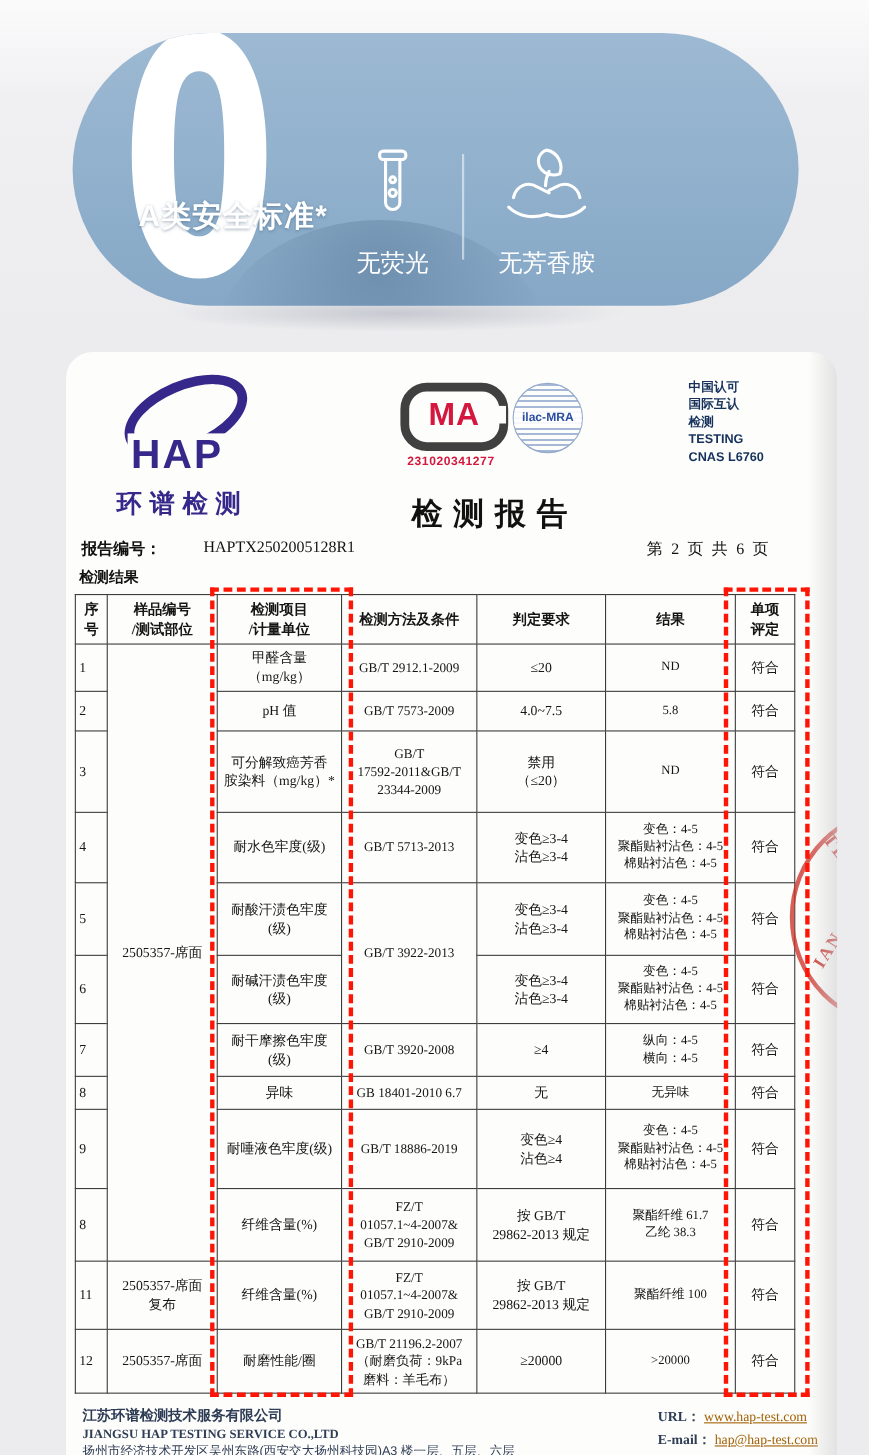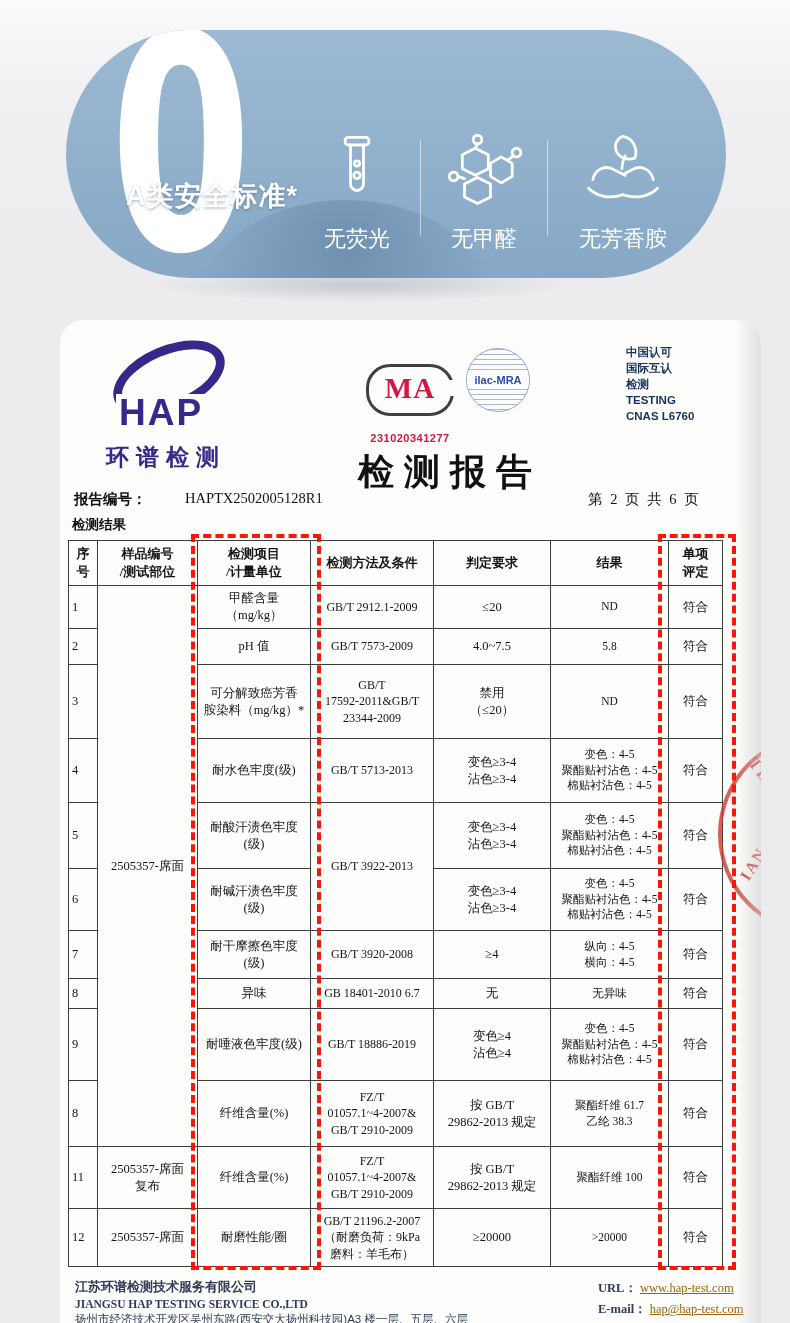--- a/index.html
+++ b/index.html
@@ -32,40 +32,40 @@
 
   
   .hap-logo{position:absolute;left:24px;top:22px;width:180px;height:130px;}
   .hap-ellipse{position:absolute;left:26px;top:4px;width:100px;height:46px;border:9px solid #35288a;
         border-radius:50%;transform:rotate(-23deg);}
   .hap-text{position:absolute;left:32px;top:52px;font-size:37px;font-weight:bold;color:#35288a;
         letter-spacing:2px;background:#fdfdfb;padding:0 3px;line-height:1;}
   .hap-sub{position:absolute;left:22px;top:100px;font-size:23px;font-weight:bold;color:#35288a;letter-spacing:7px;white-space:nowrap;}
 
   .cma{position:absolute;left:304px;top:28px;width:92px;text-align:center;}
-  .cma-box{position:relative;width:82px;height:46px;border:3px solid #404040;border-radius:24px;margin:16px auto;font-family:Liberation Serif, serif;}
+  .cma-box{position:relative;width:82px;height:46px;border:8px solid #404040;border-radius:24px;margin:0 auto;}
   .cma-gap{position:absolute;right:-6px;top:13px;width:8px;height:16px;background:#fdfdfb;}
   .cma-ma{position:absolute;left:0;top:5px;width:100%;font-size:29px;font-weight:bold;color:#d4173e;letter-spacing:1px;}
   .cma-num{margin-top:4px;font-size:11px;font-weight:bold;color:#d4173e;letter-spacing:.5px;}
 
   .ilac{position:absolute;left:406px;top:28px;width:62px;height:62px;border-radius:50%;
         border:1px solid #93a9cc;overflow:hidden;
         background:repeating-linear-gradient(180deg,rgba(60,100,170,.45) 0 1.5px,rgba(255,255,255,0) 1.5px 5px);}
   .ilac-band{position:absolute;left:0;top:22px;width:100%;height:17px;background:rgba(255,255,255,.9);
         display:flex;align-items:center;justify-content:center;font-size:11px;font-weight:bold;color:#2b4ea2;}
 
   .cnas{position:absolute;left:482px;top:30px;width:80px;height:58px;}
   .cnas svg{display:block;}
 
   .accred{position:absolute;left:566px;top:24px;width:110px;font-size:11.5px;font-weight:bold;
         color:#16325c;line-height:16px;}
 
   
   .doc-title{position:absolute;left:200px;top:128px;width:380px;text-align:center;font-family:"Liberation Serif",serif;
-        font-size:36px;font-weight:600;letter-spacing:10px;color:#111;}
+        font-size:28px;font-weight:600;letter-spacing:10px;color:#111;}
   .meta-row{position:absolute;left:0;top:170px;width:100%;font-family:"Liberation Serif",serif;font-size:14.5px;color:#111;}
   .meta-label{position:absolute;left:14px;top:0;font-weight:bold;}
   .meta-no{position:absolute;left:125px;top:0;}
   .meta-page{position:absolute;left:528px;top:0;letter-spacing:2px;}
   .section-label{position:absolute;left:12px;top:196px;font-family:"Liberation Serif",serif;font-size:13.5px;font-weight:bold;color:#111;}
 
   
   table.results{position:absolute;left:8px;top:220px;width:654px;border-collapse:collapse;table-layout:fixed;
         font-family:"Liberation Serif",serif;color:#151515;}
   table.results th,table.results td{border:1px solid #3d3d3d;text-align:center;vertical-align:middle;
@@ -120,36 +120,20 @@
           <svg class="icon" width="52" height="76" viewBox="0 0 48 70">
             <rect x="13" y="4" width="22" height="7" rx="3"></rect>
             <path d="M18 11 v36 a6 6 0 0 0 12 0 V11"></path>
             <circle cx="24" cy="28" r="2.4"></circle>
             <circle cx="24" cy="39" r="3"></circle>
           </svg>
         </div>
         <div class="lbl">无荧光</div>
       </div>
       <div class="feat-divider"></div>
-      <div class="feature">
-        <div class="ic">
-          <svg class="icon" width="78" height="76" viewBox="0 0 72 70">
-            <polygon points="28,14 40,20 40,33 28,39 16,33 16,20"></polygon>
-            <polygon points="52,22 62,28 62,40 52,46 42,40 42,28"></polygon>
-            <polygon points="30,41 42,47 42,59 30,65 18,59 18,47"></polygon>
-            <circle cx="30" cy="6" r="4"></circle>
-            <circle cx="8" cy="40" r="4"></circle>
-            <circle cx="66" cy="18" r="4"></circle>
-            <line x1="30" y1="10" x2="28" y2="14"></line>
-            <line x1="12" y1="40" x2="18" y2="42"></line>
-            <line x1="63" y1="21" x2="58" y2="25"></line>
-          </svg>
-        </div>
-        <div class="lbl">无甲醛</div>
-      </div>
       <div class="feat-divider"></div>
       <div class="feature" style="width:150px;">
         <div class="ic">
           <svg class="icon" width="82" height="78" viewBox="0 0 76 72">
             <path d="M38 4 C48 6 52 16 49 24 C40 27 31 22 31 13 C31 9 34 5 38 4 Z"></path>
             <path d="M40 22 C38 26 37 30 37 34"></path>
             <path d="M10 44 C12 34 22 30 30 35 L40 40"></path>
             <path d="M66 44 C64 34 54 30 46 35 L40 38"></path>
             <path d="M6 52 C14 60 26 62 38 58"></path>
             <path d="M70 52 C62 60 50 62 38 58"></path>

